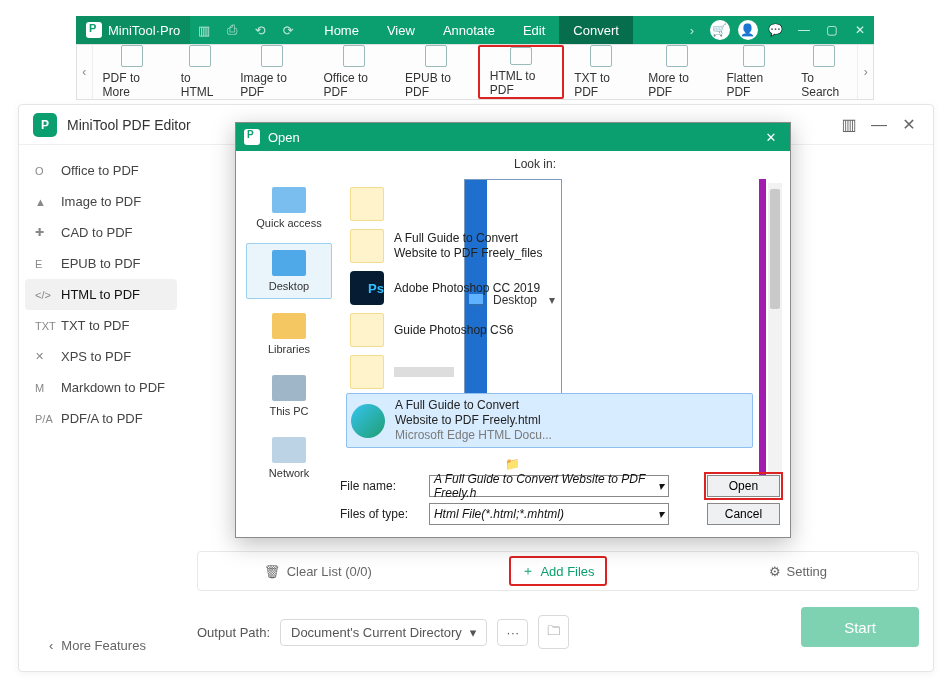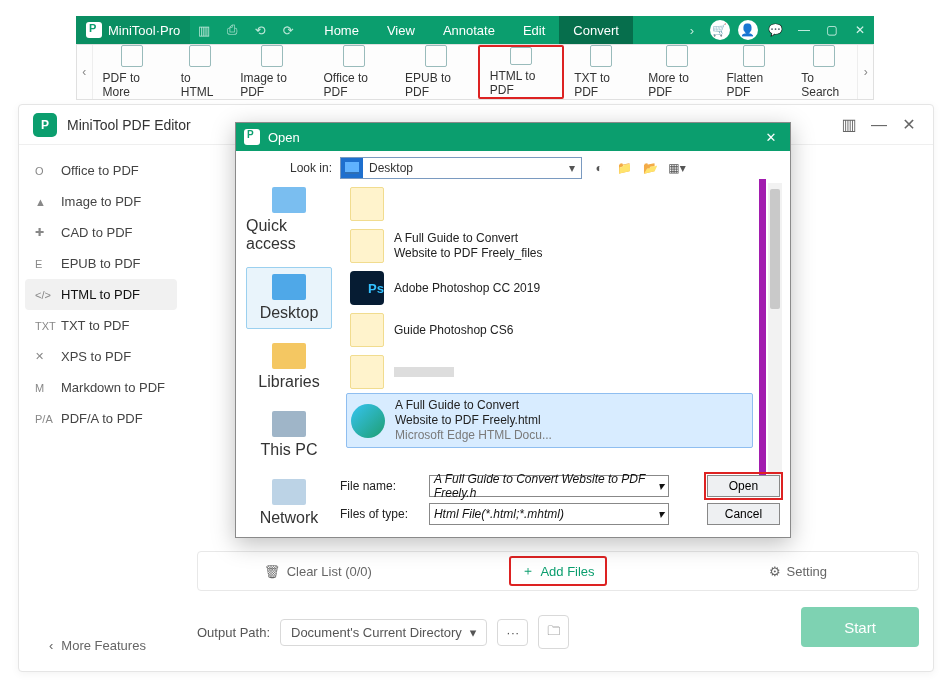--- a/index.html
+++ b/index.html
@@ -48,26 +48,26 @@
 .outrow { position:absolute; left:14px; right:0; top:470px; display:flex; align-items:center; gap:10px; font-size:13px; color:#555;}
 .selbox { border:1px solid #d9d9d9; border-radius:4px; padding:5px 10px; display:flex; align-items:center; gap:8px; background:#fff;}
 .startbtn { position:absolute; right:0; top:462px; width:118px; height:40px; background:#7ed2b2; border-radius:4px; display:flex; align-items:center; justify-content:center; color:#fff; font-size:15px; cursor:pointer;}
 
 
 .opendlg { position:absolute; left:235px; top:122px; width:556px; height:416px; background:#fff; border:1px solid #8a8a8a; box-shadow:0 6px 22px rgba(0,0,0,.25); }
 .opendlg .dlgbar{height:28px;background:#0b9e6e;color:#fff;display:flex;align-items:center;padding:0 8px;font-size:13px;}
 .opendlg .dlgbar .dlogo{width:16px;height:16px;background:#fff;border-radius:3px;margin-right:8px;position:relative;}
 .opendlg .dlgbar .dlogo:after{content:"P";color:#0b9e6e;font-size:10px;font-weight:bold;position:absolute;left:3px;top:0;}
 .opendlg .dlgbar .dclose{margin-left:auto;width:22px;text-align:center;cursor:pointer;}
-.lookrow{display:flex;align-items:center;padding:6px 10px;font-size:12px;gap:8px;color:#333;}
+.lookrow{display:flex;align-items:center;padding:6px 10px;font-size:12px;gap:8px;color:#333;flex-direction:column;}
 .lookrow .combo{flex:0 0 242px;height:22px;border:1px solid #7a9ac0;background:#fff;display:flex;align-items:center;font-size:12px;}
 .lookrow .combo .cic{width:22px;height:100%;background:#1e6fce;display:flex;align-items:center;justify-content:center;}
 .lookrow .combo .darrow{margin-left:auto;width:18px;text-align:center;color:#555;}
 .lookrow .ticon{width:18px;height:18px;display:flex;align-items:center;justify-content:center;color:#555;}
-.places{position:absolute;left:6px;top:58px;width:94px;bottom:68px;display:flex;flex-direction:column;gap:8px;align-items:center;font-size:16px;color:#333;}
+.places{position:absolute;left:6px;top:58px;width:94px;bottom:68px;display:flex;flex-direction:column;gap:8px;align-items:center;font-size:11px;color:#333;}
 .place{width:86px;display:flex;flex-direction:column;align-items:center;gap:4px;padding:6px 0;cursor:pointer;}
 .place.sel{border:1px solid #9bd0ef;background:#e9f4fb;border-radius:2px;}
 .place .pic{width:34px;height:26px;background:#ccc;border-radius:2px;}
 .filelist{position:absolute;left:104px;top:56px;right:24px;bottom:58px;border-right:7px solid #a21caf;padding:4px 6px;font-size:12px;color:#222; overflow:hidden;}
 .fitem{display:flex;align-items:center;gap:10px;padding:4px 4px;}
 .fitem .fic{width:34px;height:34px;background:#fff3cc;border:1px solid #f1dc8f;border-radius:2px;flex-shrink:0;}
 .fitem.selected{background:#d8ecff;border:1px solid #8fbef0;border-radius:2px;}
 .fitem .ftxt{line-height:1.25;}
 .fitem .sub{color:#7a7a7a;}
 .psic{width:34px;height:34px;background:#061c33;color:#34c1ff;display:flex;align-items:center;justify-content:center;font-weight:bold;font-size:13px;border-radius:4px;flex-shrink:0;padding-left:18px;}

